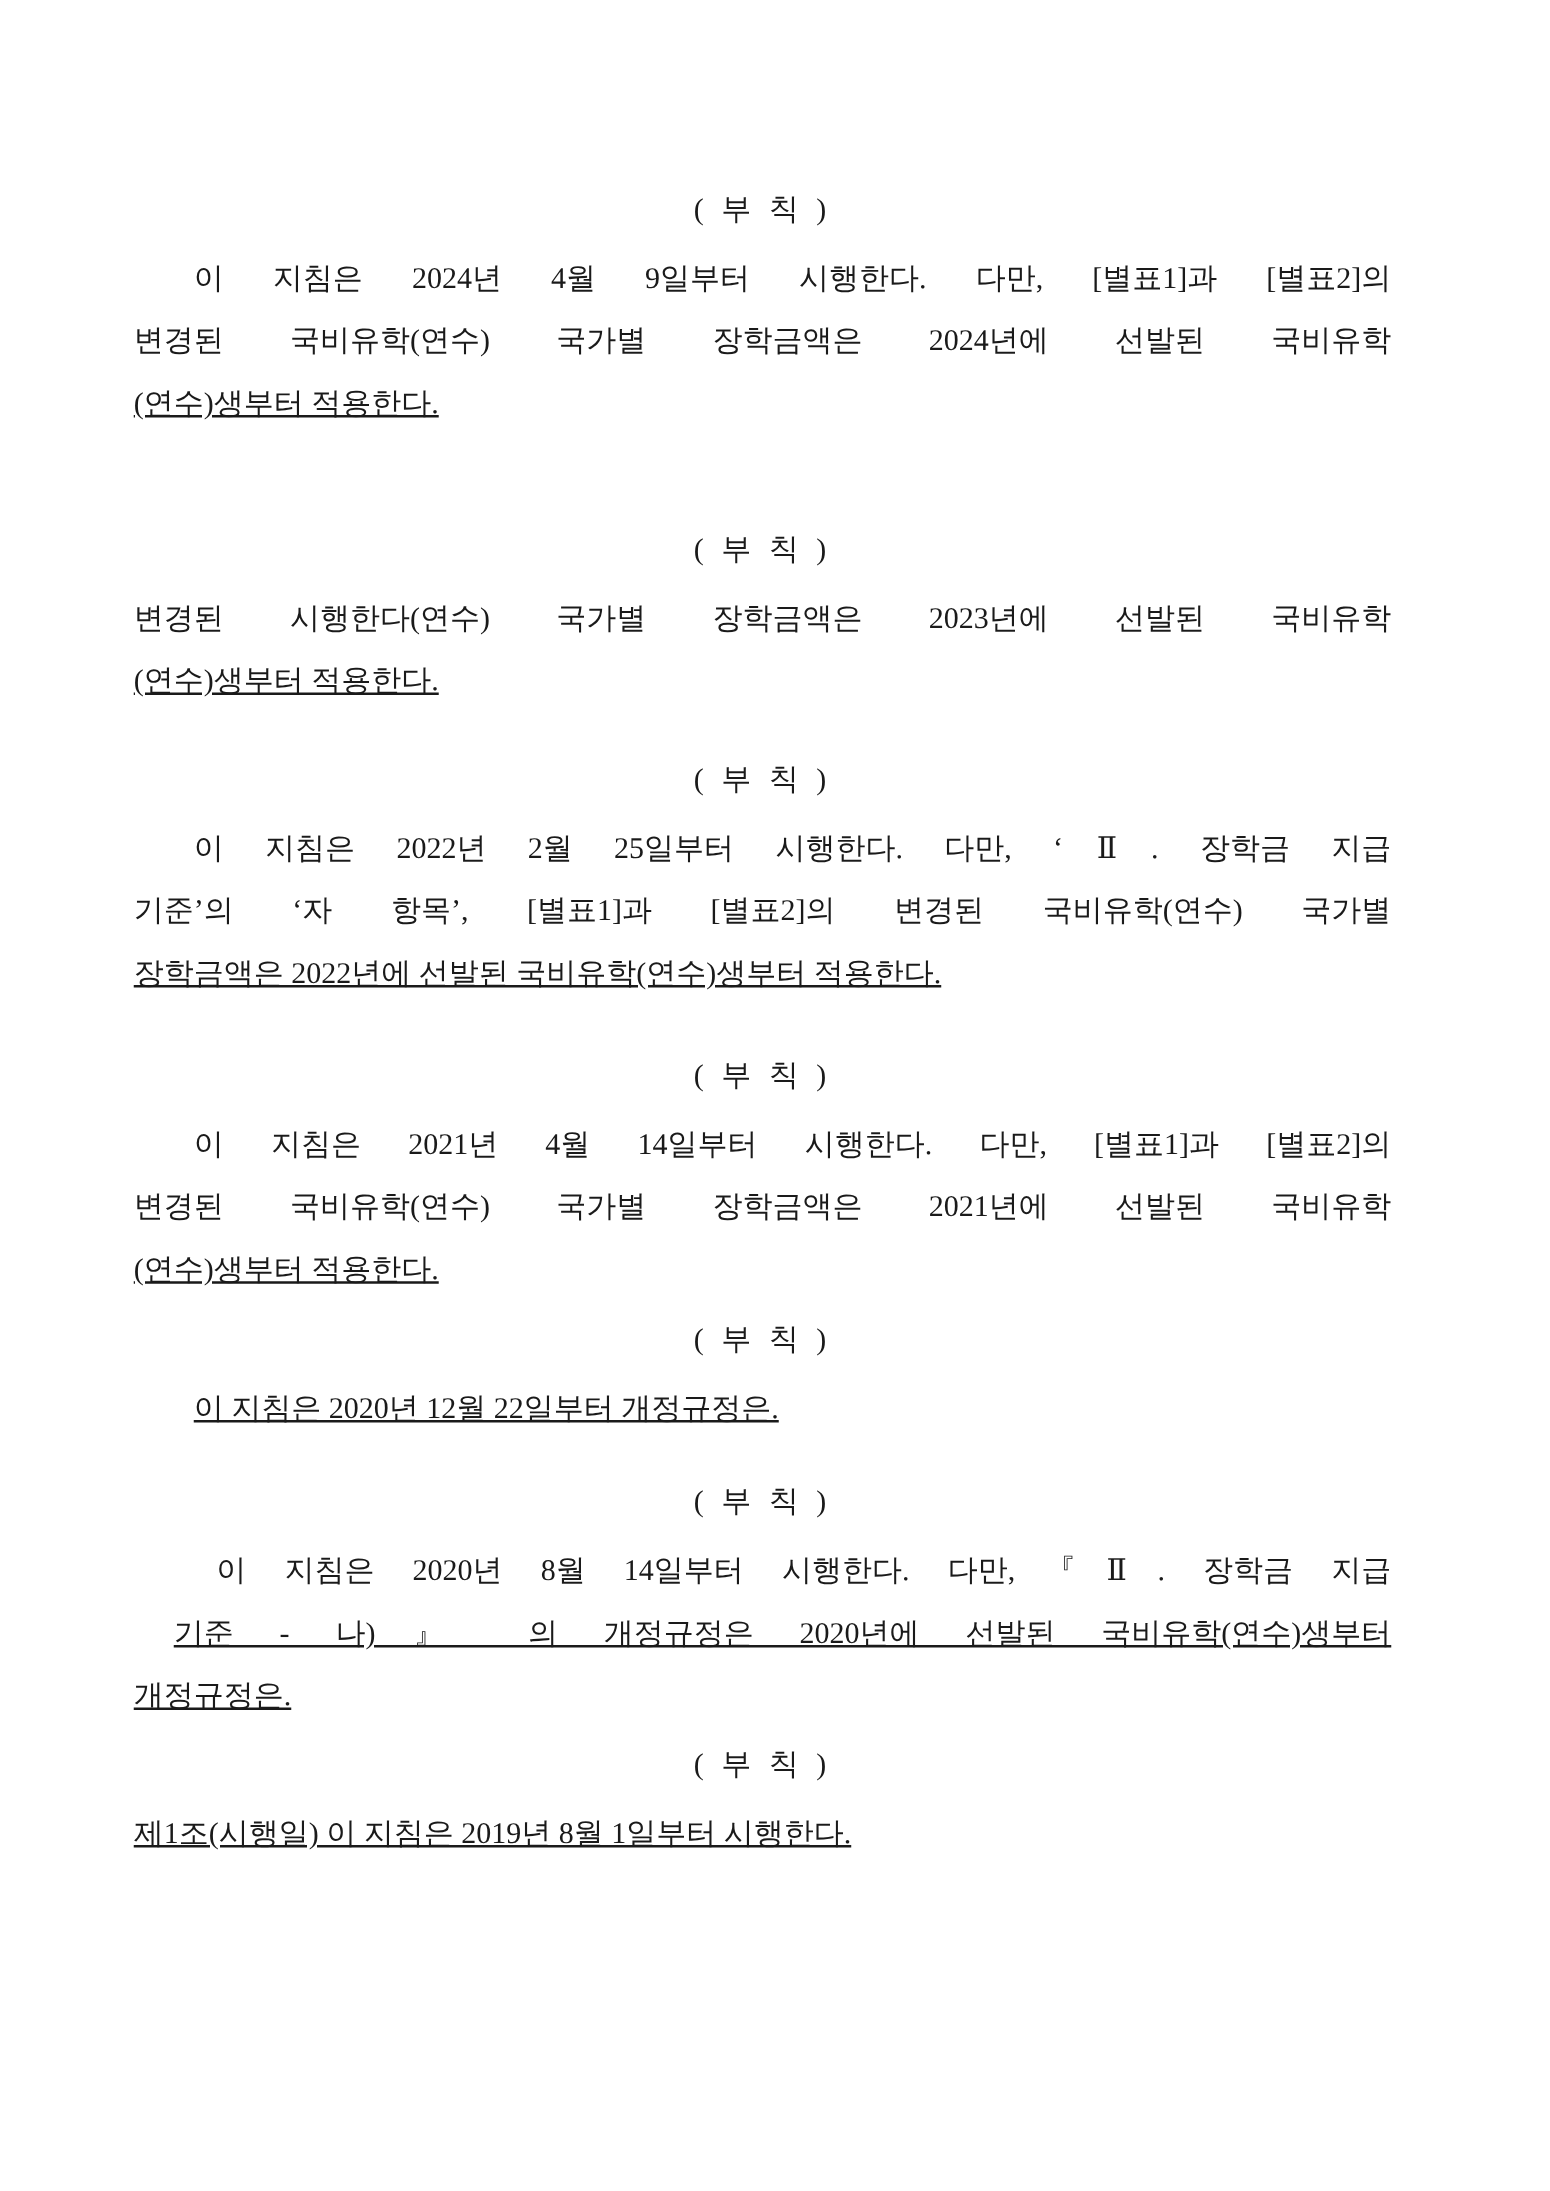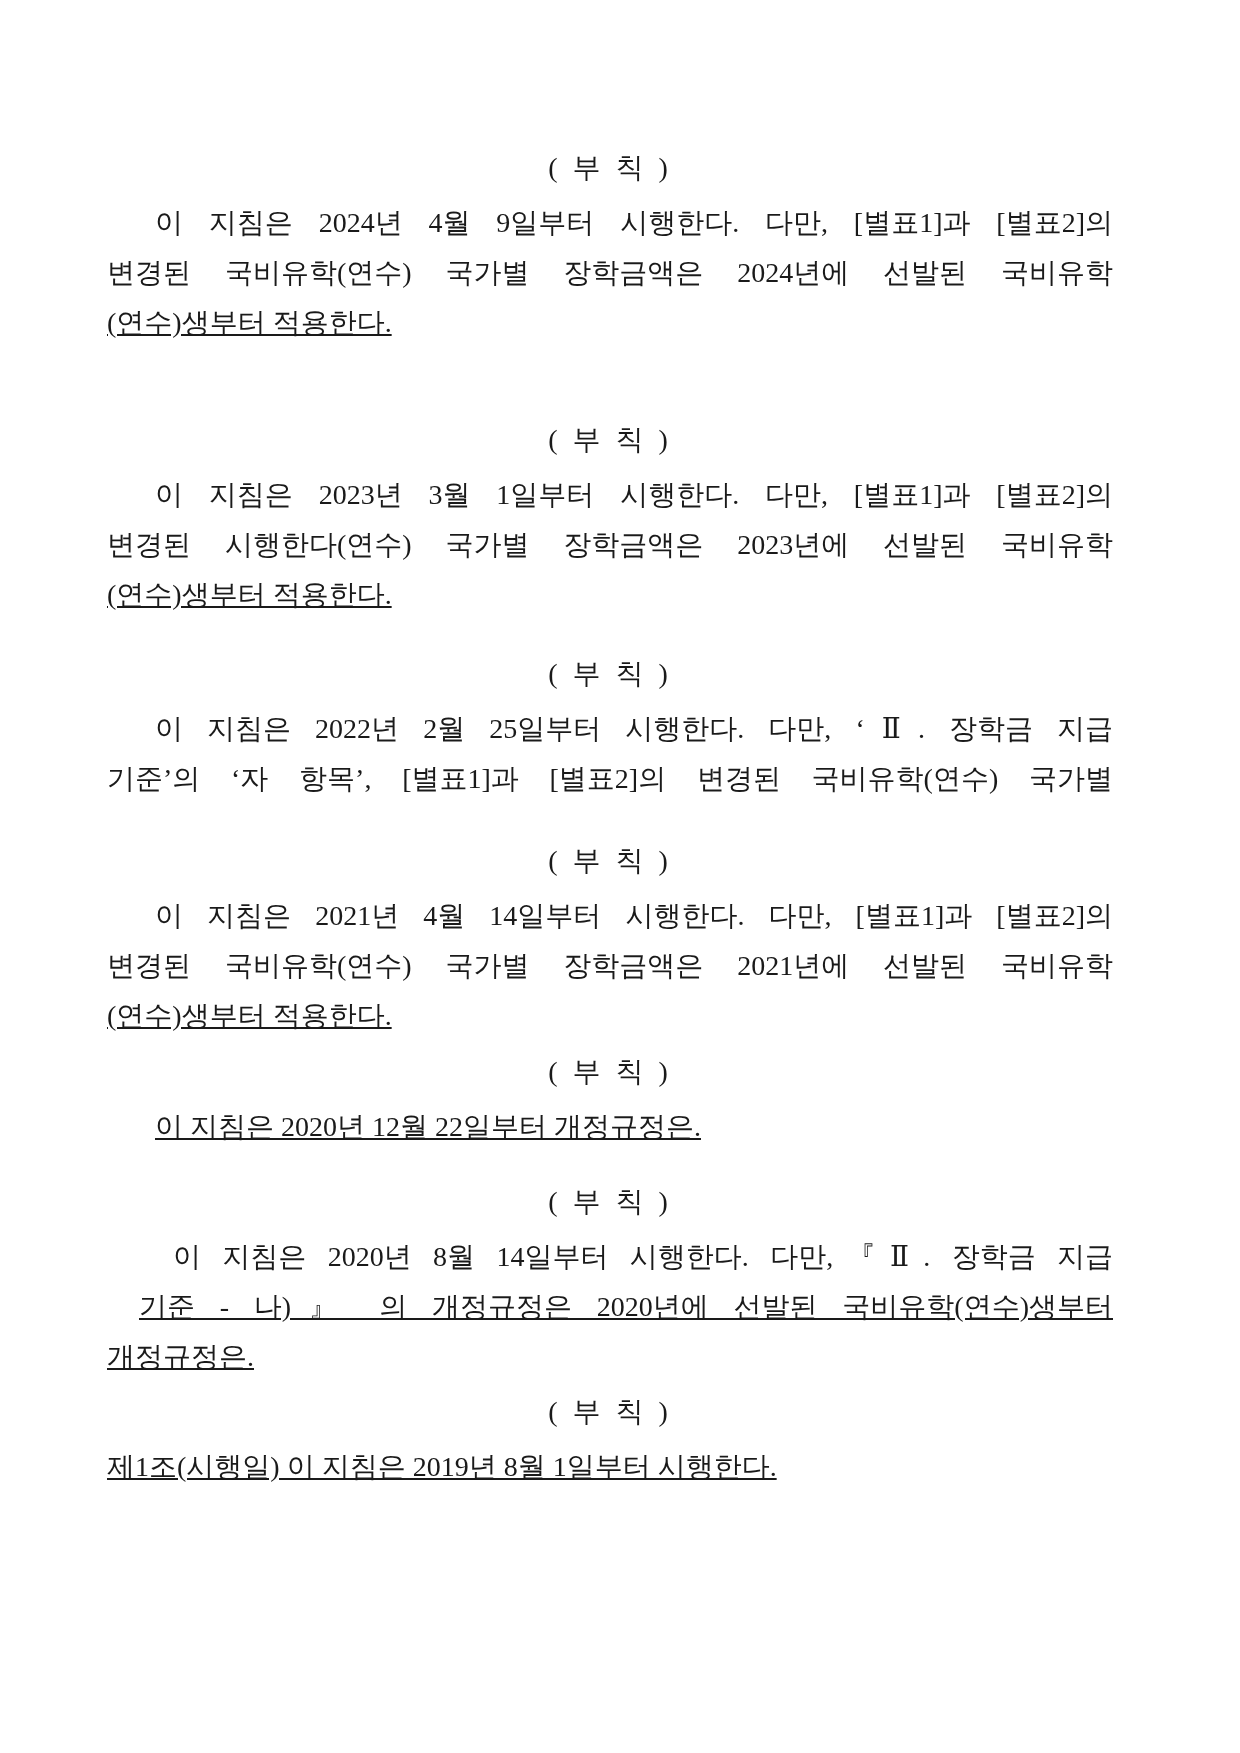--- a/index.html
+++ b/index.html
@@ -11,21 +11,21 @@
     width: 1240px;
     height: 1753px;
     font-family: "Liberation Serif", "DejaVu Serif", serif;
     color: #1a1a1a;
     -webkit-font-smoothing: antialiased;
   }
   .doc {
     width: 1006px;
     margin-left: 107px;
     padding-top: 143px;
-    font-size: 28px;
+    font-size: 24px;
     line-height: 50px;
   }
   .sec-heading {
     text-align: center;
     letter-spacing: 4px;
     white-space: pre;
   }
   .para {
     margin-top: 5px;
   }
@@ -60,31 +60,31 @@
     <div class="para">
       <div class="ln ind">이 지침은 2024년 4월 9일부터 시행한다. 다만, [별표1]과 [별표2]의</div>
       <div class="ln">변경된 국비유학(연수) 국가별 장학금액은 2024년에 선발된 국비유학</div>
       <div class="ln end">(연수)생부터 적용한다.</div>
     </div>
   </section>
 
   <section class="sec s2">
     <div class="sec-heading">( 부 칙 )</div>
     <div class="para">
-      <div class="ln ind">이 지침은 2023년 3월 1일부터 시행한다. 다만, [별표1]과 [별표2]의</div>
       <div class="ln">변경된 시행한다(연수) 국가별 장학금액은 2023년에 선발된 국비유학</div>
       <div class="ln end">(연수)생부터 적용한다.</div>
     </div>
   </section>
 
   <section class="sec s3">
     <div class="sec-heading">( 부 칙 )</div>
     <div class="para">
       <div class="ln ind">이 지침은 2022년 2월 25일부터 시행한다. 다만, ‘Ⅱ. 장학금 지급</div>
       <div class="ln">기준’의 ‘자 항목’, [별표1]과 [별표2]의 변경된 국비유학(연수) 국가별</div>
+      <div class="ln end">장학금액은 2022년에 선발된 국비유학(연수)생부터 적용한다.</div>
     </div>
   </section>
 
   <section class="sec s4">
     <div class="sec-heading">( 부 칙 )</div>
     <div class="para">
       <div class="ln ind">이 지침은 2021년 4월 14일부터 시행한다. 다만, [별표1]과 [별표2]의</div>
       <div class="ln">변경된 국비유학(연수) 국가별 장학금액은 2021년에 선발된 국비유학</div>
       <div class="ln end">(연수)생부터 적용한다.</div>
     </div>

